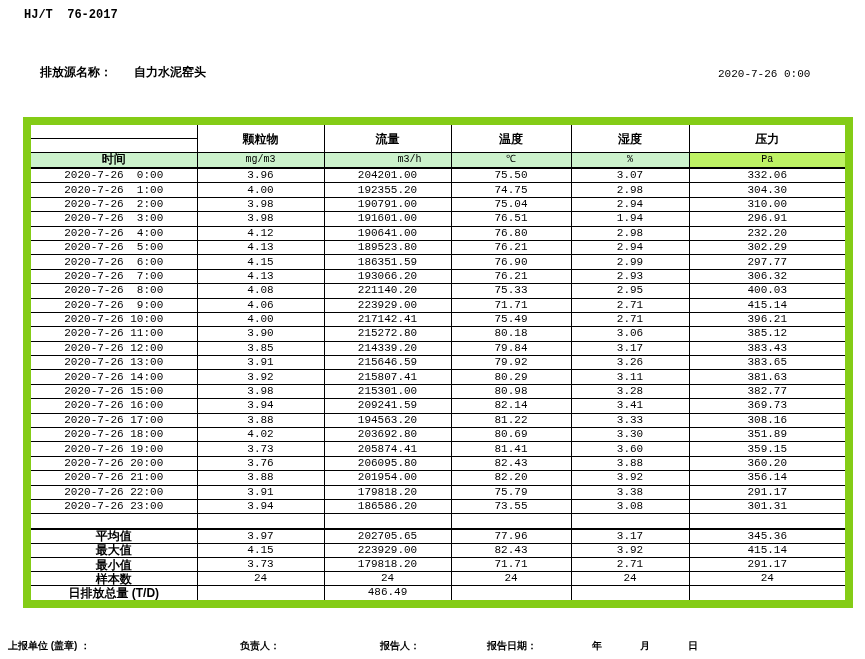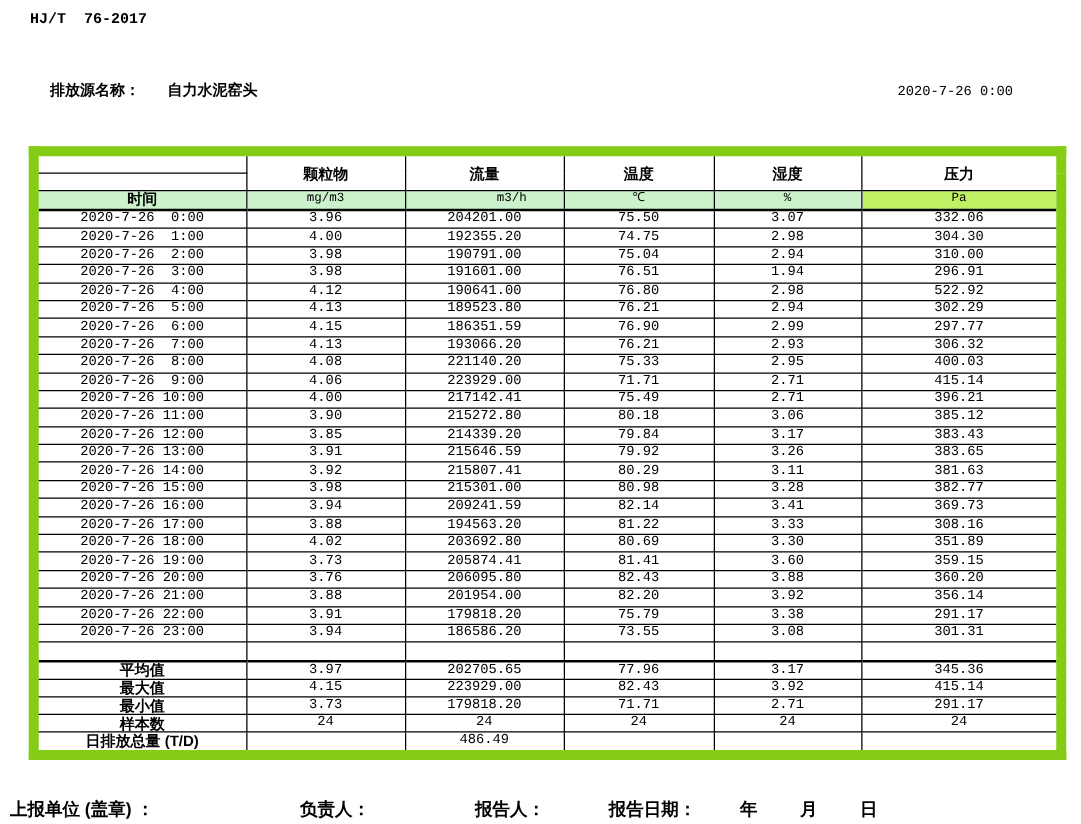--- a/index.html
+++ b/index.html
@@ -27,21 +27,21 @@
   #rpt tr.unit-row td.c-label{font-family:Liberation Mono, monospace;
                               font-size:12px;font-weight:bold;}
   #rpt tbody.data tr td{height:13.4px;}
   #rpt tr.spacer td{height:19px;border-bottom:2px solid #000;}
   #rpt tbody.sum tr td{height:13.2px;}
   #rpt tbody.sum td.c-label{font-family:"Liberation Sans",sans-serif;
                             font-size:12px;font-weight:bold;}
 
   .foot-note{position:absolute;left:8px;top:612px;font-size:14px;font-weight:bold;}
   .foot-line{position:absolute;left:0;top:639px;width:808px;height:18px;
-             font-size:14px;font-weight:bold;}
+             font-size:10px;font-weight:bold;}
   .foot-line span{position:absolute;top:0;white-space:nowrap;}
   .fl-unit{left:8px;} .fl-resp{left:240px;} .fl-reporter{left:380px;}
   .fl-date{left:487px;} .fl-year{left:592px;} .fl-month{left:640px;} .fl-day{left:688px;}
 </style>
 </head>
 <body>
 
 <div id="page">
 
   <div class="std-code">HJ/T  76-2017</div>
@@ -115,21 +115,21 @@
           <td>76.51</td>
           <td>1.94</td>
           <td>296.91</td>
         </tr>
         <tr>
           <td class="">2020-7-26  4:00</td>
           <td>4.12</td>
           <td>190641.00</td>
           <td>76.80</td>
           <td>2.98</td>
-          <td>522.92</td>
+          <td>232.20</td>
         </tr>
         <tr>
           <td class="">2020-7-26  5:00</td>
           <td>4.13</td>
           <td>189523.80</td>
           <td>76.21</td>
           <td>2.94</td>
           <td>302.29</td>
         </tr>
         <tr>

